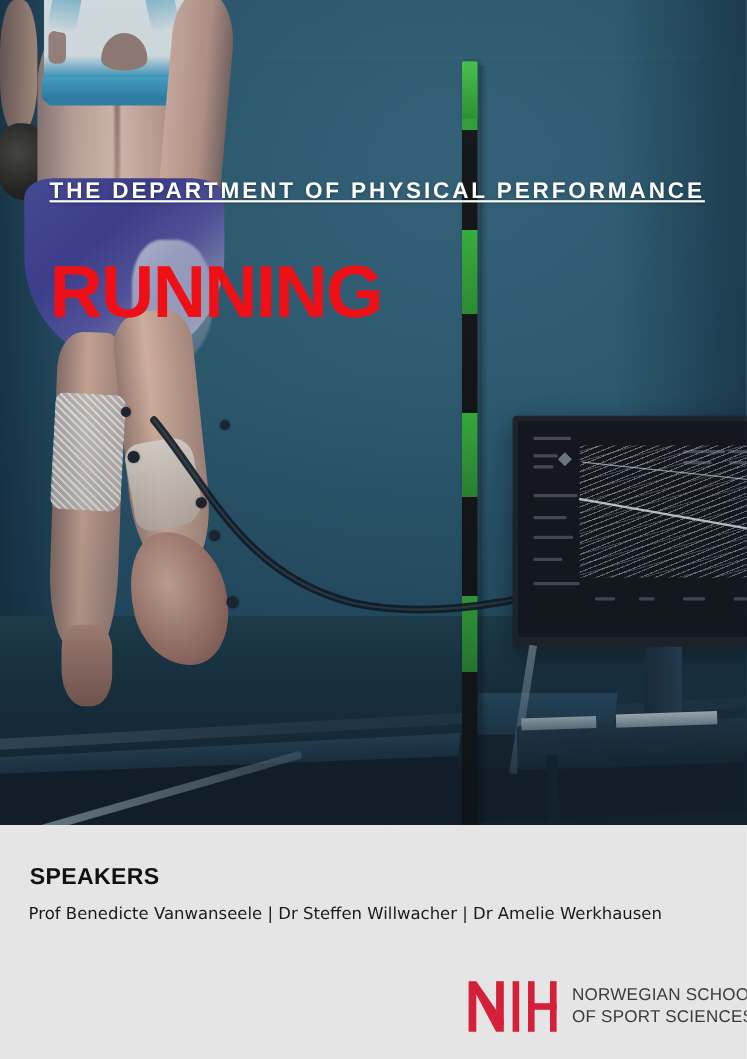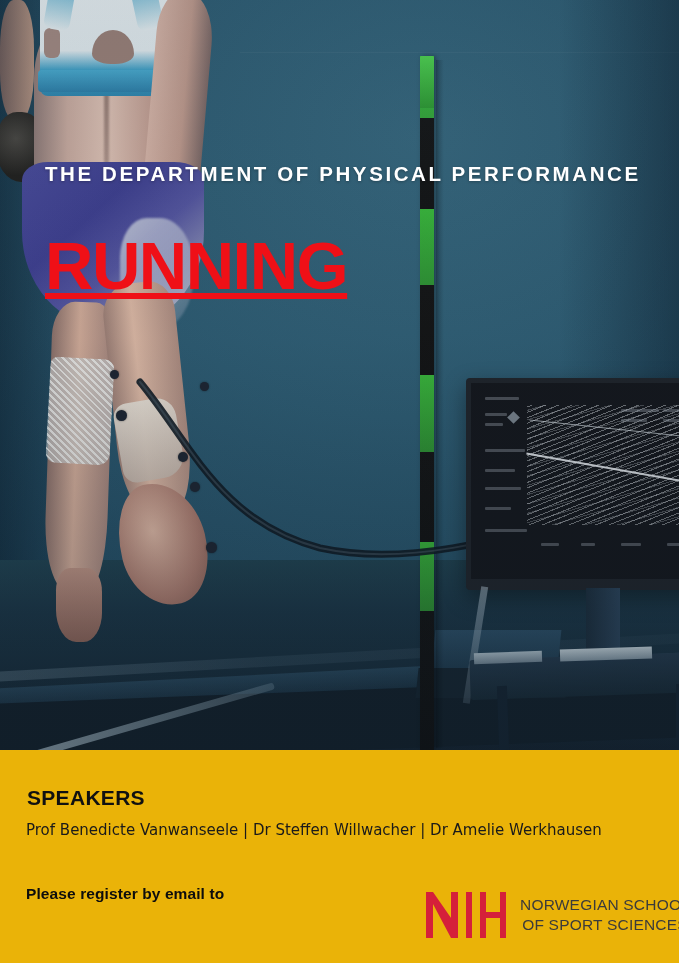--- a/index.html
+++ b/index.html
@@ -450,36 +450,36 @@
     top: 158px;
     width: 610px;
     color: #ffffff;
     font-family: "Liberation Sans", sans-serif;
     font-weight: bold;
     font-size: 20.5px;
     line-height: 31px;
     letter-spacing: 2.6px;
     text-transform: uppercase;
     text-shadow: 0 1px 3px rgba(0,0,0,0.28);
+    text-decoration: underline;
   }
   .kicker-line { display: block; white-space: nowrap; }
 
   .title {
     position: absolute;
     left: 45px;
     top: 232px;
     width: 620px;
     color: #ef1017;
     font-family: "Liberation Sans", sans-serif;
     font-weight: bold;
     font-size: 67px;
     line-height: 68px;
     letter-spacing: -1.5px;
     text-transform: uppercase;
-    text-decoration: underline;
   }
   .title-line { display: block; white-space: nowrap; }
 
   .datetime {
     position: absolute;
     left: 44px;
     top: 412px;
     color: #ffffff;
     font-family: "DejaVu Sans", sans-serif;
     font-weight: normal;
@@ -489,22 +489,21 @@
     text-shadow: 0 1px 4px rgba(0,0,0,0.3);
   }
 
   
   .footer {
     position: absolute;
     left: 0;
     top: 750px;
     width: 679px;
     height: 213px;
-    background: #eab308;
-    text-align: center;
+    background: #e5e5e5;
   }
   .speakers-heading {
     position: absolute;
     left: 27px;
     top: 36px;
     font-family: "Liberation Sans", sans-serif;
     font-weight: bold;
     font-size: 21px;
     letter-spacing: 0.3px;
     color: #111111;
@@ -659,21 +658,20 @@
   <div class="title">
     <span class="title-line">RUNNING</span>
   </div>
 
 
   <div class="footer">
     <div class="speakers-heading">SPEAKERS</div>
     <div class="speakers-names">Prof Benedicte Vanwanseele | Dr Steffen Willwacher | Dr Amelie Werkhausen</div>
 
     <div class="register">
-      <span>Please register by email to</span>
     </div>
 
     <div class="logo">
       <svg class="logo-mark" viewBox="0 0 86 50">
 
         <polygon points="2,48 2,2 9,2 34,38 34,48 27,48 9,14 9,48" fill="#d5203a"></polygon>
         <rect x="27" y="2" width="7" height="40" fill="#d5203a"></rect>
 
         <rect x="42" y="2" width="6" height="46" fill="#d5203a"></rect>
 

